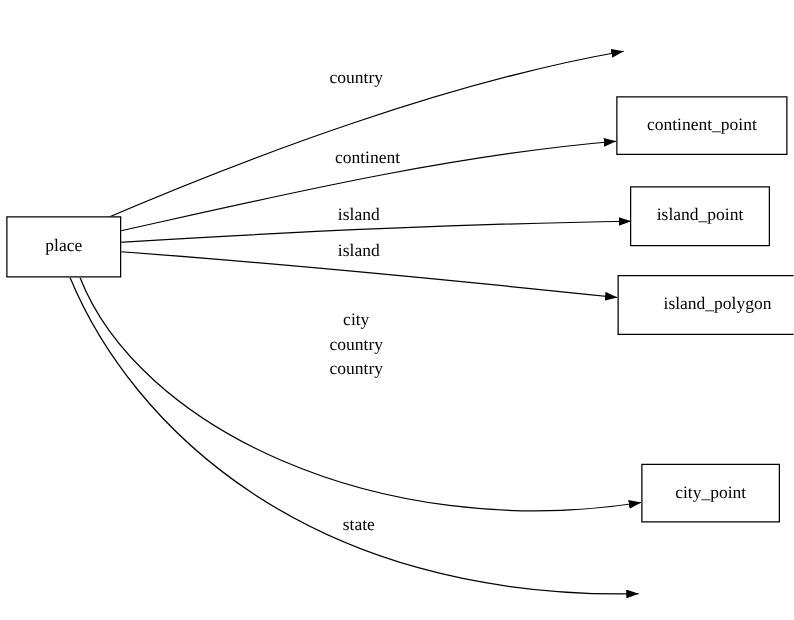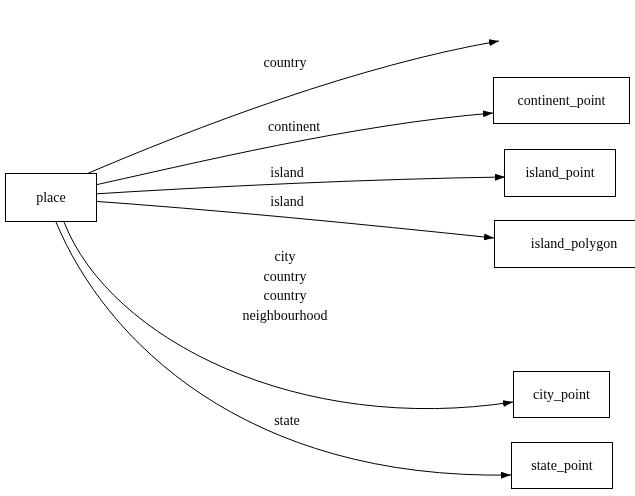--- a/index.html
+++ b/index.html
@@ -80,38 +80,34 @@
   </div>
 
   <div class="node" style="left:504px; top:149px; width:112px; height:48px;">
     <span>island_point</span>
   </div>
 
   <div class="node" style="left:494px; top:220px; width:160px; height:48px;">
     <span>island_polygon</span>
   </div>
 
-  <div class="node" style="left:513px; top:371px; width:97px; height:47px;">
+  <div class="node" style="left:513px; top:371px; width:111px; height:47px;">
     <span>city_point</span>
   </div>
 
-  <div class="node" style="left:511px; top:442px; width:102px; height:47px;">
-    <span>state_point</span>
-  </div>
 
   <div class="elabel" style="left:285px; top:55px;">country</div>
 
   <div class="elabel" style="left:294px; top:119px;">continent</div>
 
   <div class="elabel" style="left:287px; top:165px;">island</div>
 
   <div class="elabel" style="left:287px; top:194px;">island</div>
 
   <div class="elabel multiline" style="left:285px; top:236px;margin-top:11px;">
     <div>city</div>
     <div>country</div>
     <div>country</div>
-    <div>neighbourhood</div>
   </div>
 
   <div class="elabel" style="left:287px; top:413px;">state</div>
 
 </div>
 
 </body></html>

